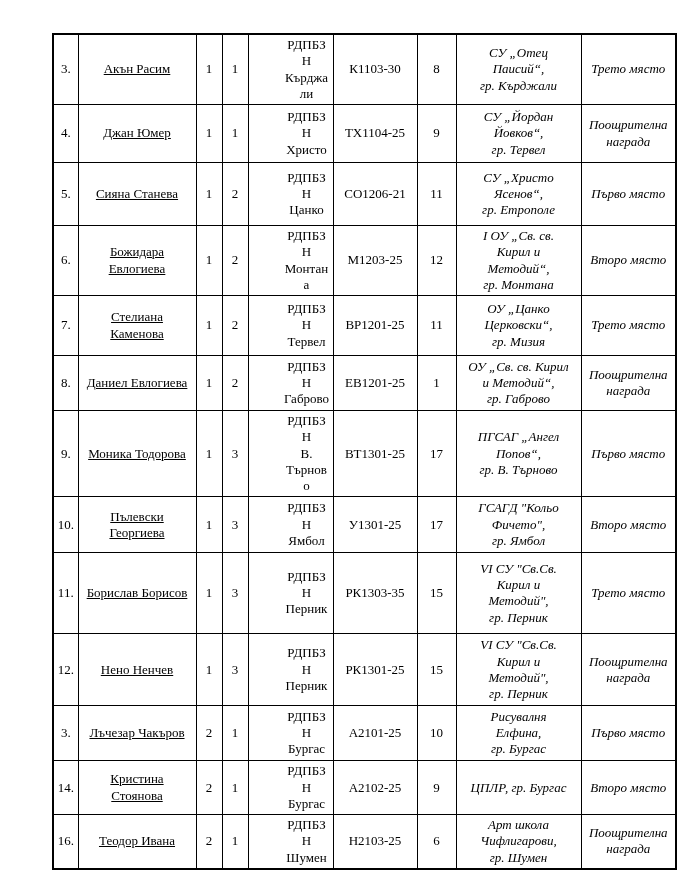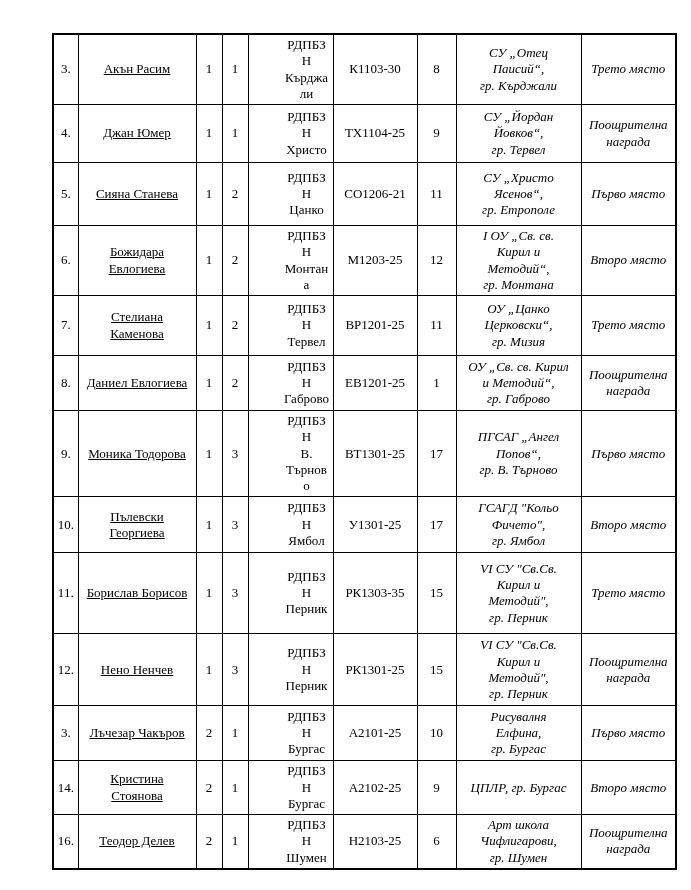--- a/index.html
+++ b/index.html
@@ -273,21 +273,21 @@
     </td>
     <td class="c-code">А2102-25</td>
     <td class="c-count">9</td>
     <td class="c-school">ЦПЛР, гр. Бургас</td>
     <td class="c-award">Второ място</td>
   </tr>
 
 
   <tr>
     <td class="c-num">16.</td>
-    <td class="c-name">Теодор Делев</td>
+    <td class="c-name">Теодор Ивана</td>
     <td class="c-group">2</td>
     <td class="c-cat">1</td>
     <td class="c-org">
       <span class="blk">РДПБЗН</span>
       <span class="blk">Шумен</span>
     </td>
     <td class="c-code">Н2103-25</td>
     <td class="c-count">6</td>
     <td class="c-school">Арт школа
 Чифлигарови,

